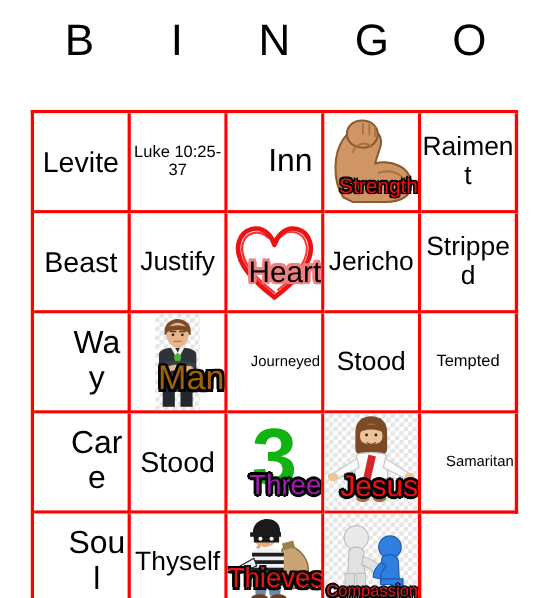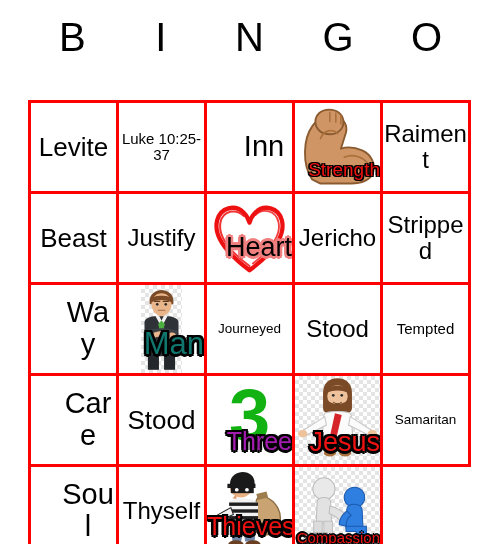--- a/index.html
+++ b/index.html
@@ -76,21 +76,21 @@
     color: #000000;
     line-height: 1.1;
     padding: 0 1px;
     box-sizing: border-box;
     word-break: break-word;
   }
   .s-xl  { font-size: 29px; padding-left: 30px; }
   .s-lg  { font-size: 26px; }
   .s-md  { font-size: 24px; }
   .s-sm  { font-size: 15px; }
-  .s-xs  { font-size: 13.5px; }
+  .s-xs  { font-size: 13.5px; text-align: right; }
 
   
   .imgcell {
     padding: 0;
   }
   .art {
     position: absolute;
     inset: 0;
     width: 100%;
     height: 100%;
@@ -135,21 +135,21 @@
     color: #000000;
     text-shadow:
       -2px -2px 0 #f08080, 2px -2px 0 #f08080,
       -2px  2px 0 #f08080, 2px  2px 0 #f08080,
        0   -2.6px 0 #f08080, 0 2.6px 0 #f08080,
       -2.6px 0 0 #f08080, 2.6px 0 0 #f08080;
   }
   .ov-man {
     bottom: 14px;
     font-size: 31px;
-    color: #0f766e;
+    color: #a16207;
     text-shadow:
       -2px -2px 0 #000, 2px -2px 0 #000,
       -2px  2px 0 #000, 2px  2px 0 #000,
        0   -2.5px 0 #000, 0 2.5px 0 #000,
       -2.5px 0 0 #000, 2.5px 0 0 #000;
   }
   .ov-three {
     bottom: 10px;
     font-size: 25px;
     color: #a21caf;

